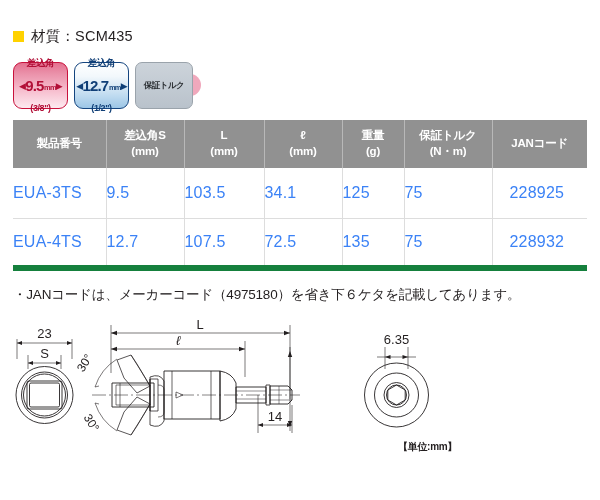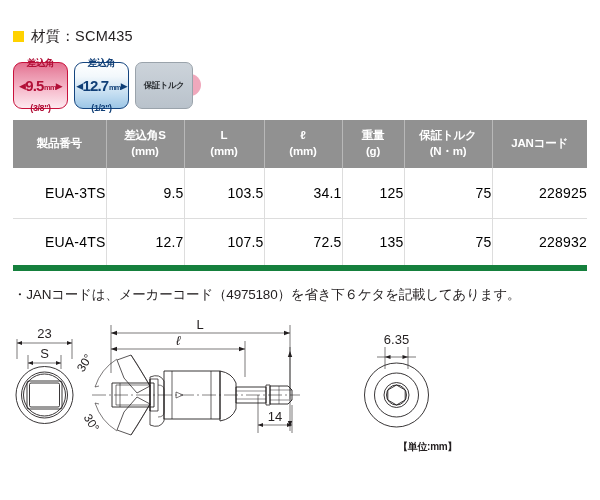--- a/index.html
+++ b/index.html
@@ -153,24 +153,24 @@
     height: 48px;
     border-right: 1px solid #b8b8b8;
     vertical-align: middle;
     letter-spacing: -0.2px;
     padding: 0 2px;
   }
   .spec-table th:last-child { border-right: none; }
 
   .spec-table td {
     background: #ffffff;
-    color: #000000;
-    font-size: 14px;
+    color: #3b82f6;
+    font-size: 16px;
     height: 50px;
-    text-align: right;
+    text-align: left;
     vertical-align: middle;
     border-right: 1px solid #dddddd;
     border-bottom: 1px solid #dddddd;
     letter-spacing: 0.2px;
   }
   .spec-table td:last-child { border-right: none; padding-left: 17px; }
   .spec-table tr:last-child td { border-bottom: 6px solid #15803d; }
 
   .col-0 { width: 93px; }
   .col-1 { width: 78px; }

